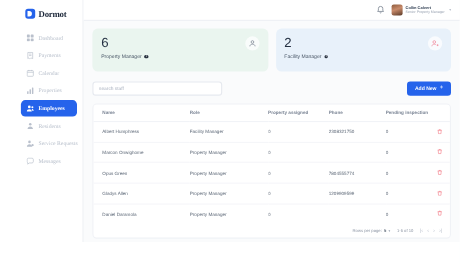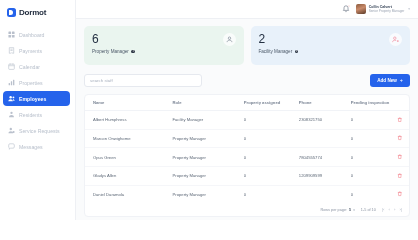--- a/index.html
+++ b/index.html
@@ -8,21 +8,21 @@
     background: #ffffff;
     font-family: "Liberation Sans", sans-serif;
     overflow: hidden;
   }
   .app { display: flex; width: 418px; height: 220px; background: #fafbfc; }
 
   
   .sidebar {
     width: 76px; height: 220px; background: #ffffff;
     border-right: 1px solid #eef0f4;
-    padding: 6px 5px 0 3px; flex-shrink: 0;
+    padding: 6px 5px 0 19px; flex-shrink: 0; font-family: Liberation Serif, serif;
   }
   .brand { display: flex; align-items: center; gap: 3px; padding: 2px 0 10px 4px; }
   .brand-mark {
     width: 9px; height: 9px; border-radius: 2.5px;
     background: #2563eb; position: relative; flex-shrink: 0;
   }
   .brand-mark:after {
     content: ""; position: absolute; left: 2.4px; top: 2px;
     width: 3.4px; height: 5px; background: #fff;
     border-radius: 0 2.5px 2.5px 0;

